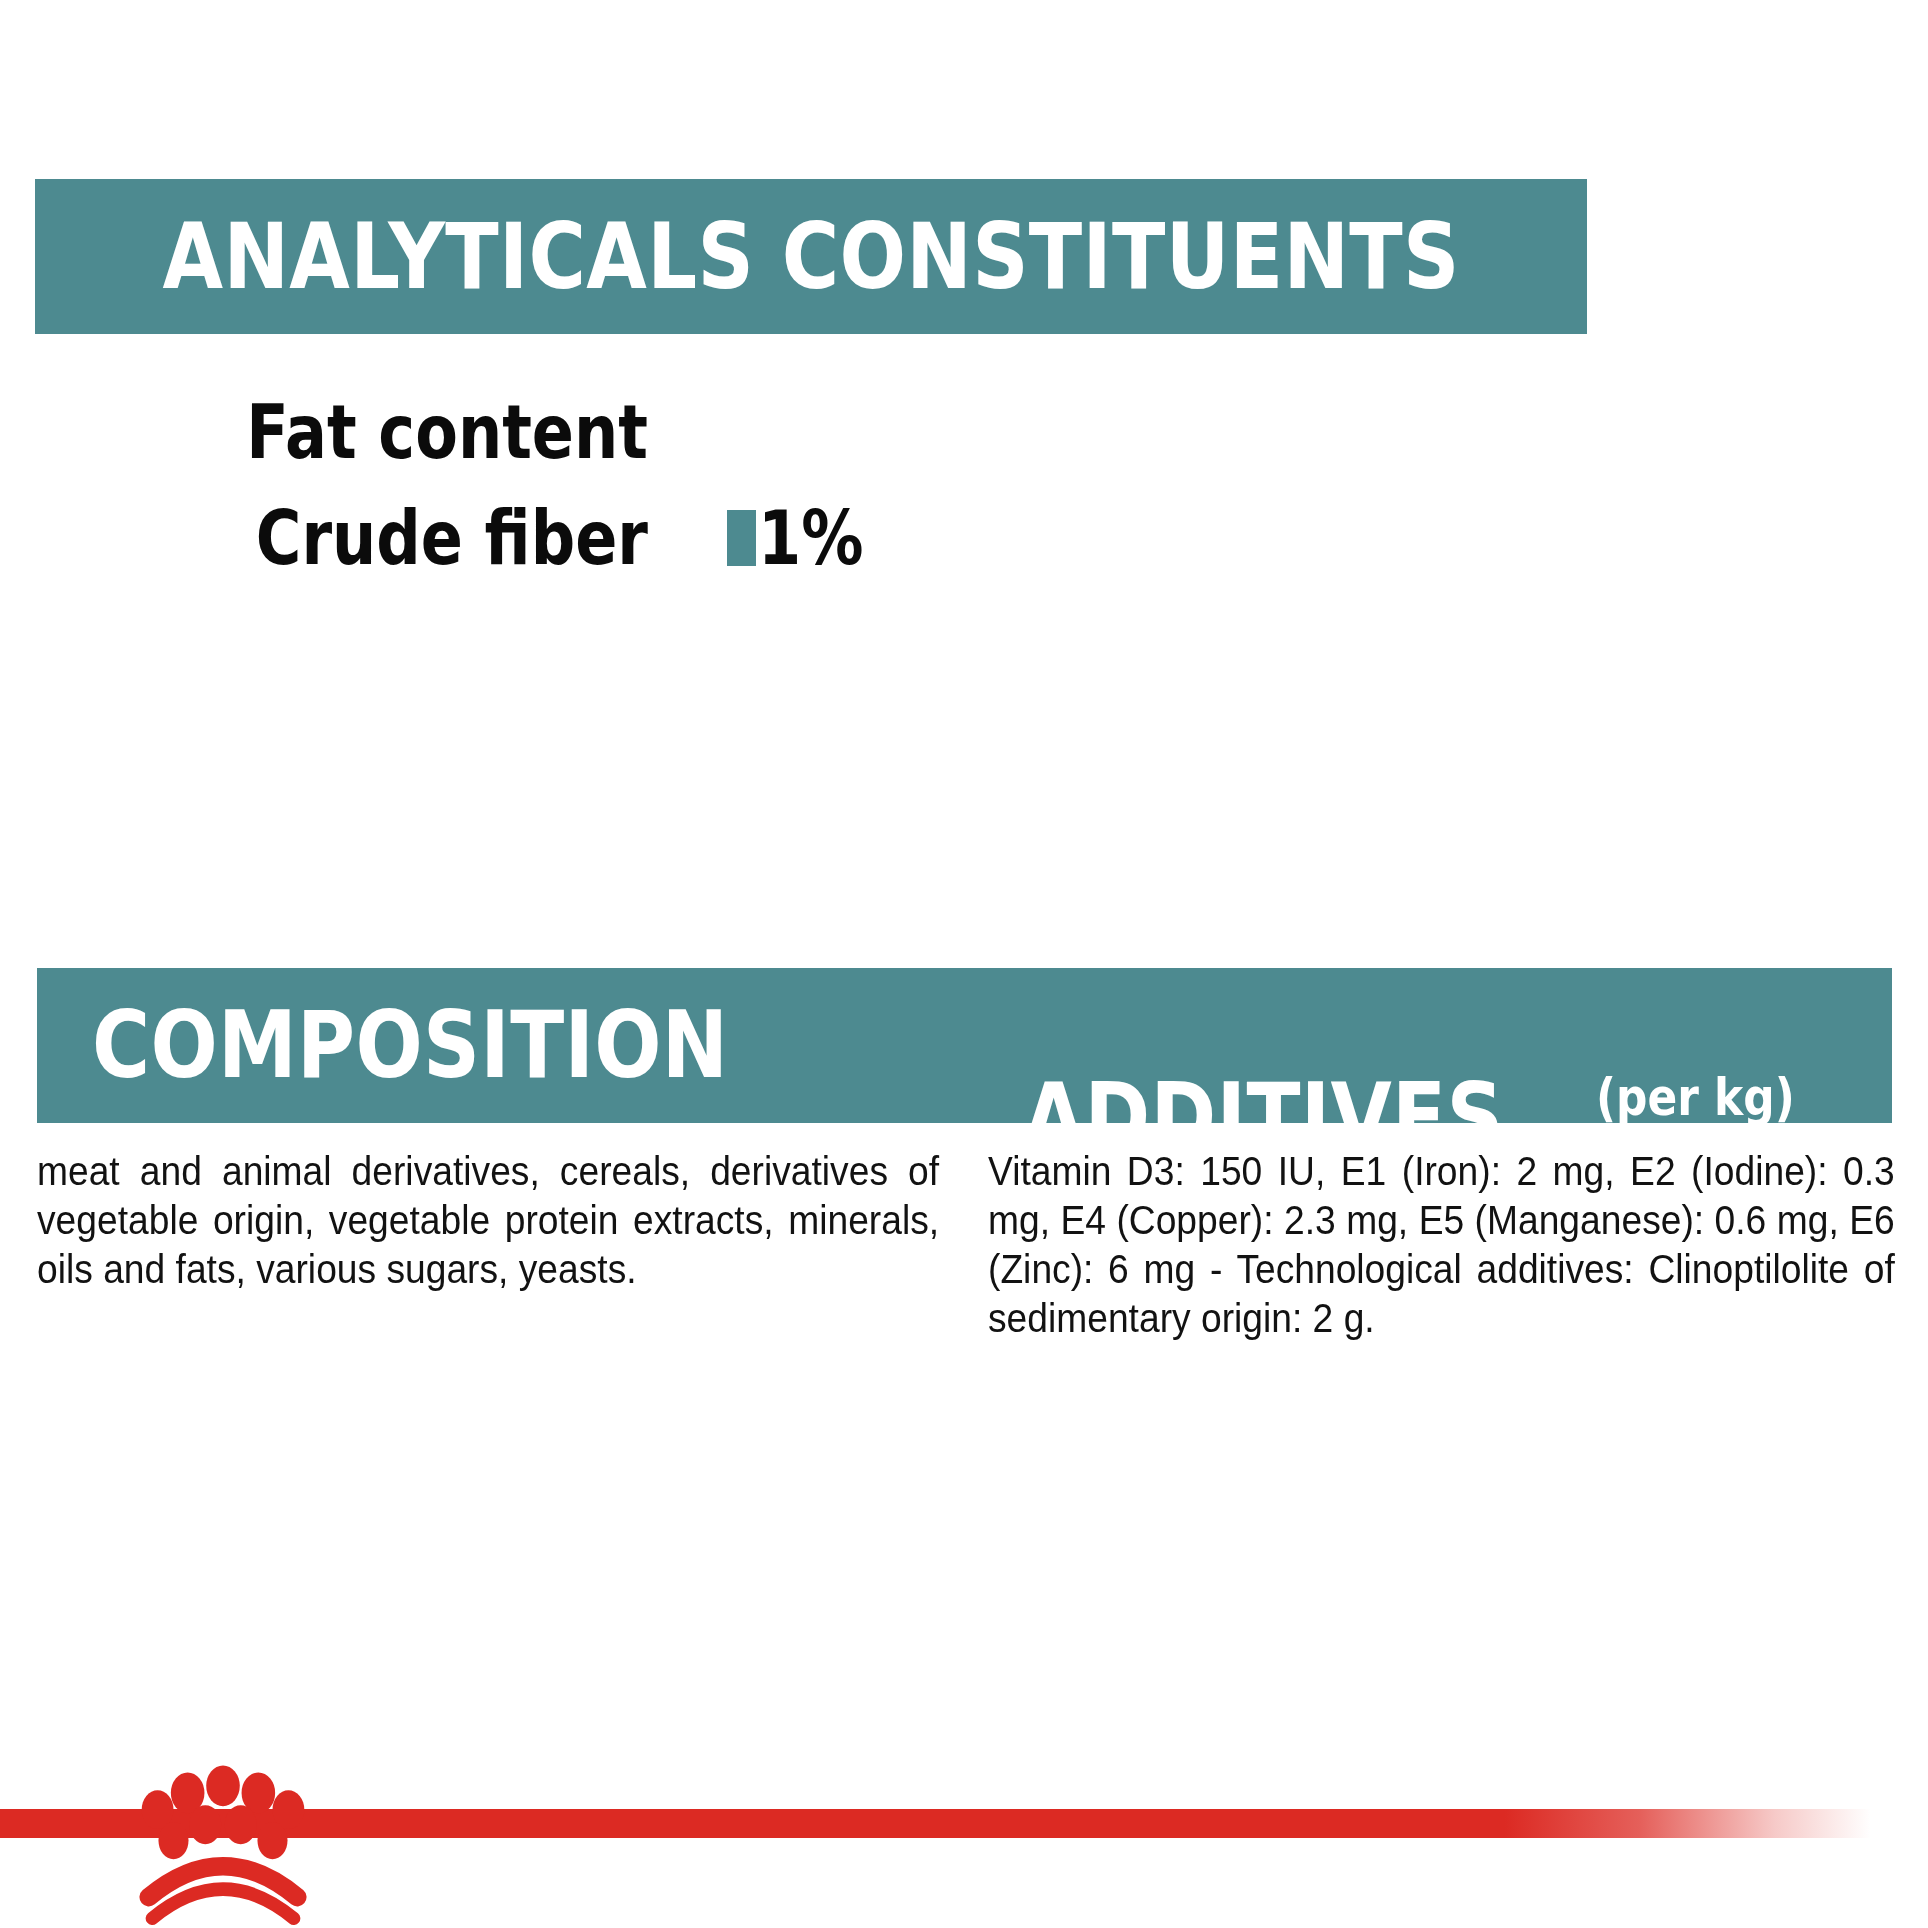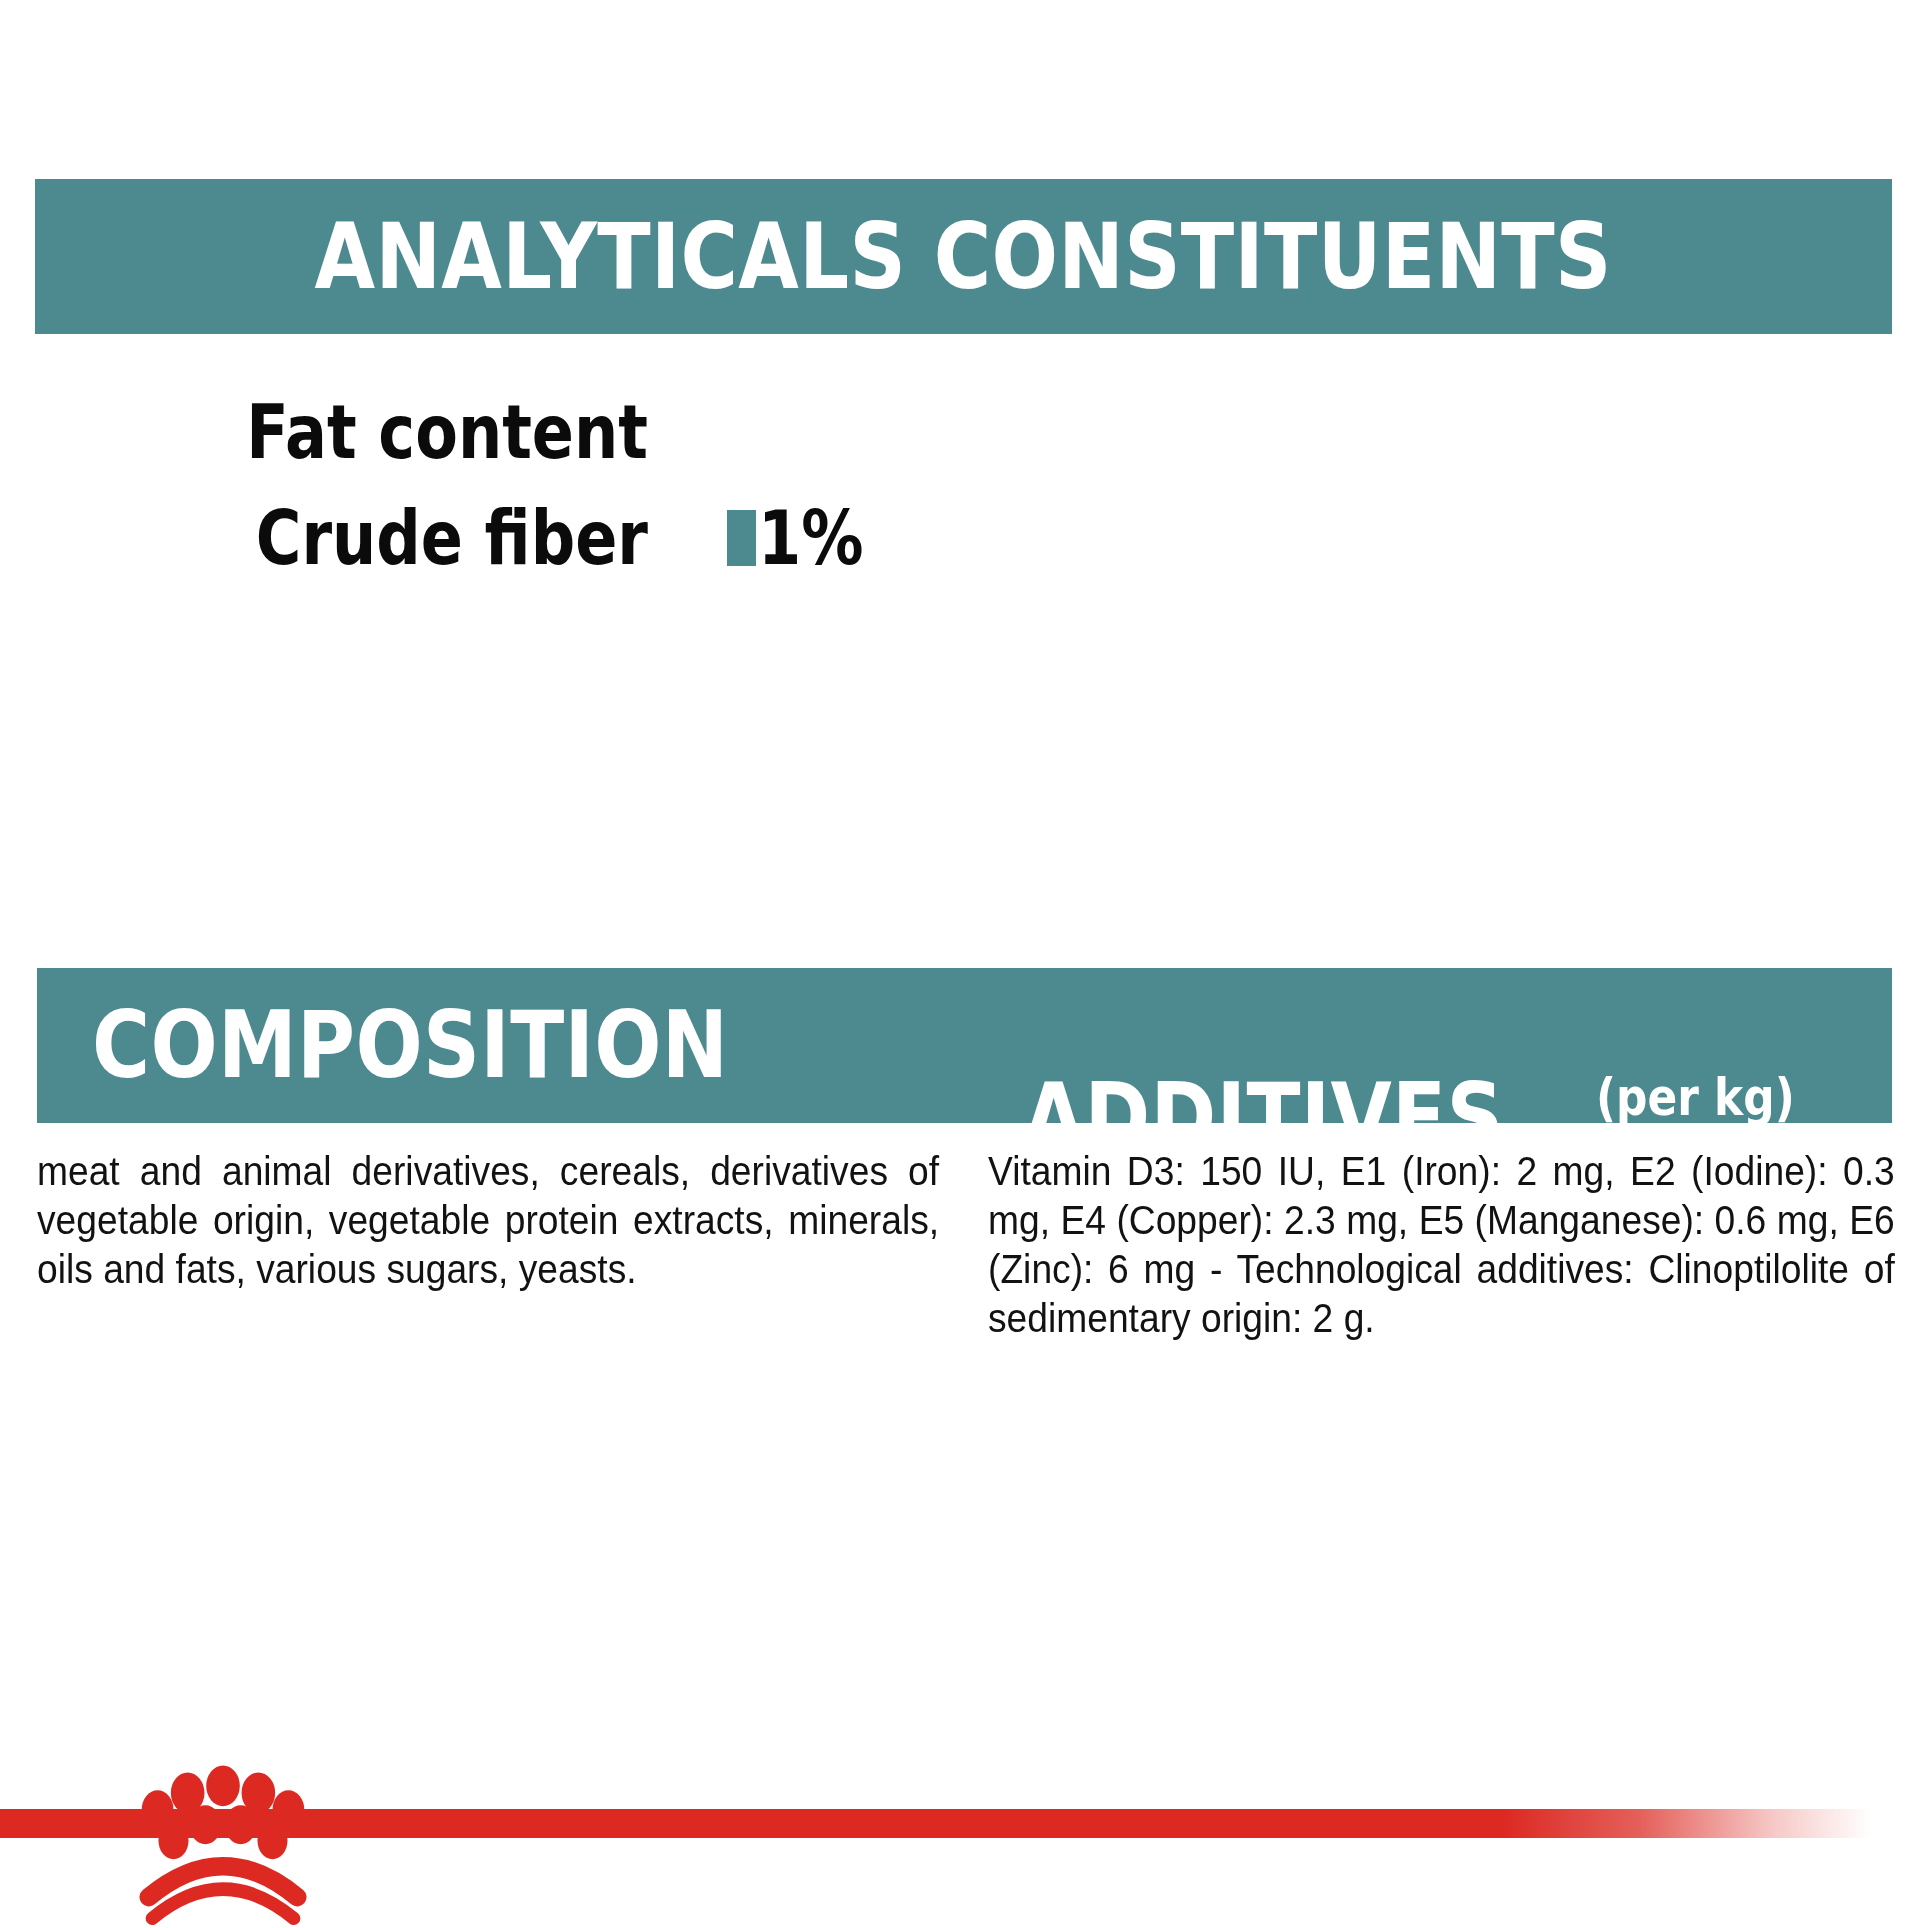--- a/index.html
+++ b/index.html
@@ -31,21 +31,21 @@
     letter-spacing: 0.4px;
     white-space: nowrap;
     transform: scaleX(0.86);
     transform-origin: left center;
   }
 
   
   #main-header {
     left: 35px;
     top: 179px;
-    width: 1857px;
+    width: 1552px;
     height: 155px;
     justify-content: center;
   }
   #main-header .band-title {
     font-size: 91px;
     line-height: 91px;
     transform: scaleX(0.86);
     transform-origin: center center;
   }
 

